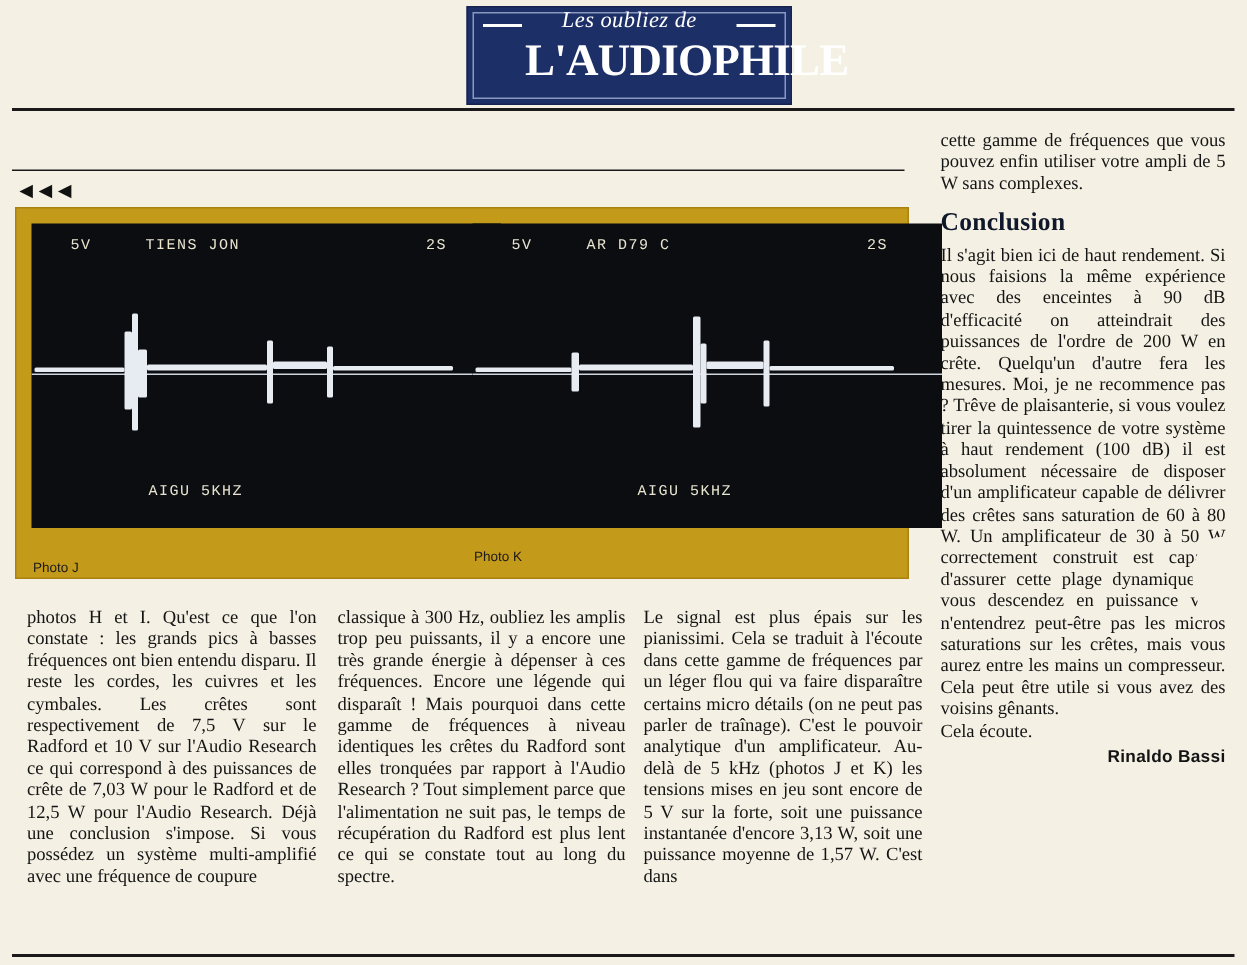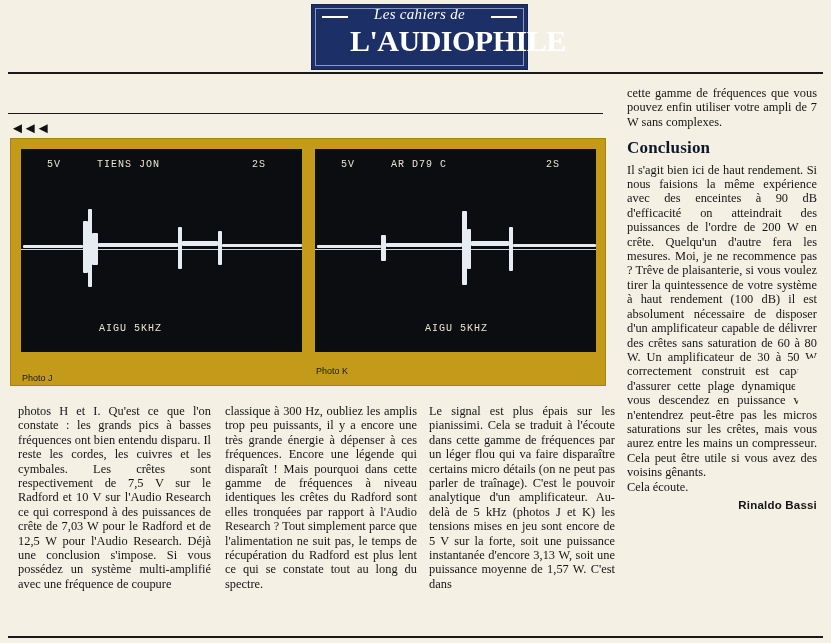--- a/index.html
+++ b/index.html
@@ -135,20 +135,21 @@
     border: 1px solid #a8830f;
     box-sizing: border-box;
   }
   .scope {
     position: absolute;
     top: 10px;
     width: 281px;
     height: 203px;
     background: #0b0d10;
     overflow: hidden;
+    padding-left: 32px;
   }
   .scope.left { left: 10px; }
   .scope.right { left: 304px; }
   .scope-lbl {
     position: absolute;
     color: #e8e4d0;
     font-family: "Liberation Mono", monospace;
     font-size: 10px;
     letter-spacing: 1px;
   }
@@ -230,21 +231,21 @@
 </style>
 </head>
 <body>
 
 <div class="page">
 
   <div class="masthead">
     <div class="masthead-inner"></div>
     <div class="mast-rule-l"></div>
     <div class="mast-rule-r"></div>
-    <div class="mast-line1">Les cahiers de</div>
+    <div class="mast-line1">Les oubliez de</div>
     <div class="mast-line2">L'AUDIOPHILE</div>
   </div>
 
   <div class="rule-top"></div>
 
   <div class="rule-under-title"></div>
   <div class="arrows">◄◄◄</div>
 
   <div class="photo-band">
 
@@ -291,21 +292,21 @@
 
   <div class="col col2">
     <p>classique à 300 Hz, oubliez les amplis trop peu puissants, il y a encore une très grande énergie à dépenser à ces fréquences. Encore une légende qui disparaît ! Mais pourquoi dans cette gamme de fréquences à niveau identiques les crêtes du Radford sont elles tronquées par rapport à l'Audio Research ? Tout simplement parce que l'alimentation ne suit pas, le temps de récupération du Radford est plus lent ce qui se constate tout au long du spectre.</p>
   </div>
 
   <div class="col col3">
     <p>Le signal est plus épais sur les pianissimi. Cela se traduit à l'écoute dans cette gamme de fréquences par un léger flou qui va faire disparaître certains micro détails (on ne peut pas parler de traînage). C'est le pouvoir analytique d'un amplificateur. Au-delà de 5 kHz (photos J et K) les tensions mises en jeu sont encore de 5 V sur la forte, soit une puissance instantanée d'encore 3,13 W, soit une puissance moyenne de 1,57 W. C'est dans</p>
   </div>
 
   <div class="col col4">
-    <p class="lead">cette gamme de fréquences que vous pouvez enfin utiliser votre ampli de 7 W sans complexes.</p>
+    <p class="lead">cette gamme de fréquences que vous pouvez enfin utiliser votre ampli de 5 W sans complexes.</p>
     <div class="conclusion-head">Conclusion</div>
     <p>Il s'agit bien ici de haut rendement. Si nous faisions la même expérience avec des enceintes à 90 dB d'efficacité on atteindrait des puissances de l'ordre de 200 W en crête. Quelqu'un d'autre fera les mesures. Moi, je ne recommence pas ? Trêve de plaisanterie, si vous voulez tirer la quintessence de votre système à haut rendement (100 dB) il est absolument nécessaire de disposer d'un amplificateur capable de délivrer des crêtes sans saturation de 60 à 80 W. Un amplificateur de 30 à 50 W correctement construit est capable d'assurer cette plage dynamique. Si vous descendez en puissance vous n'entendrez peut-être pas les micros saturations sur les crêtes, mais vous aurez entre les mains un compresseur. Cela peut être utile si vous avez des voisins gênants.</p>
     <p class="signoff">Cela écoute.</p>
     <div class="byline">Rinaldo Bassi</div>
   </div>
 
   <div class="curl"></div>
 
   <div class="rule-bottom"></div>
 </div>

